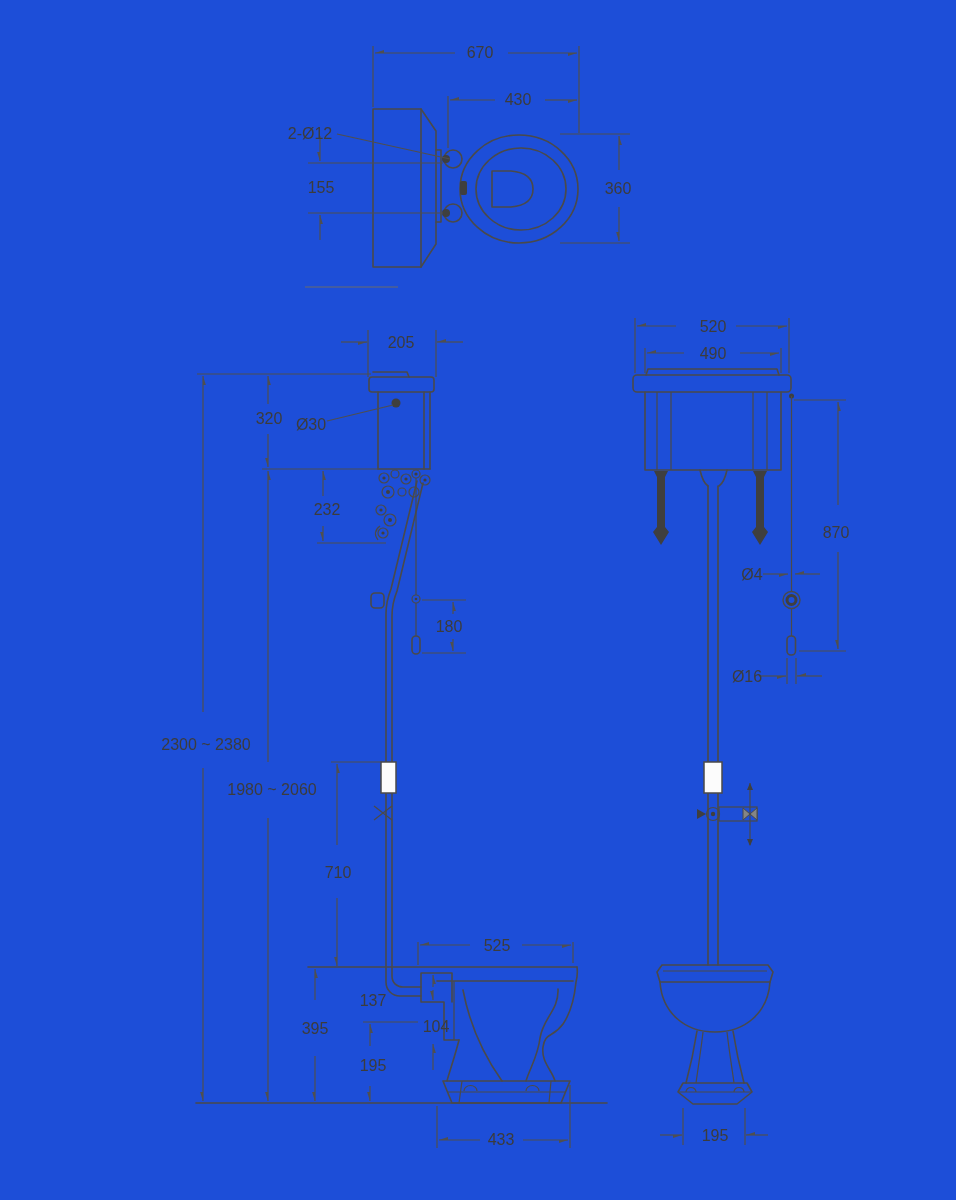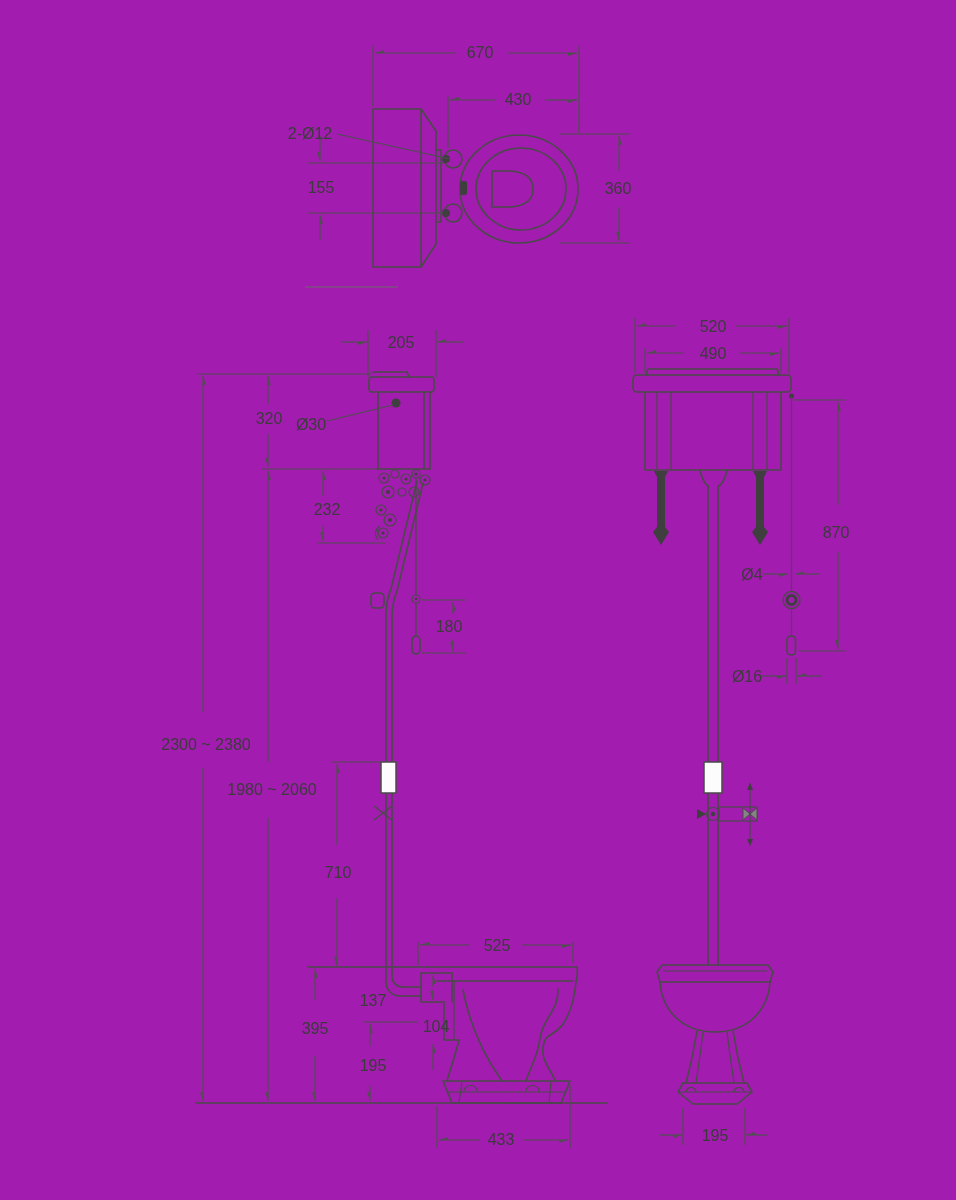--- a/index.html
+++ b/index.html
@@ -1,16 +1,16 @@
 <!DOCTYPE html>
 <html><head>
 <meta charset="utf-8">
 <style>
   html,body{margin:0;padding:0;background:#e9e9e9;}
-  .sheet{position:relative;width:956px;height:1200px;background:#a21caf;margin:0 auto;
+  .sheet{position:relative;width:956px;height:1200px;background:#1d4ed8;margin:0 auto;
          font-family:"Liberation Sans",sans-serif;text-align:right;}
   svg{position:absolute;left:0;top:0;}
   .ln{stroke:#4a4a4a;stroke-width:1.6;fill:none;stroke-linejoin:round;stroke-linecap:round;}
   .th{stroke:#4a4a4a;stroke-width:1.2;fill:none;}
   .dim{stroke:#4f4f4f;stroke-width:1.2;fill:none;}
   .arr{marker-end:url(#arrow);}
   .fl{fill:#3f3f3f;stroke:none;}
   .gf{fill:#858585;stroke:#4a4a4a;stroke-width:1;}
   .wf{fill:#fcfcfc;stroke:#4a4a4a;stroke-width:1.5;}
   .lt{stroke:#6a6a6a;stroke-width:1.1;fill:none;}

